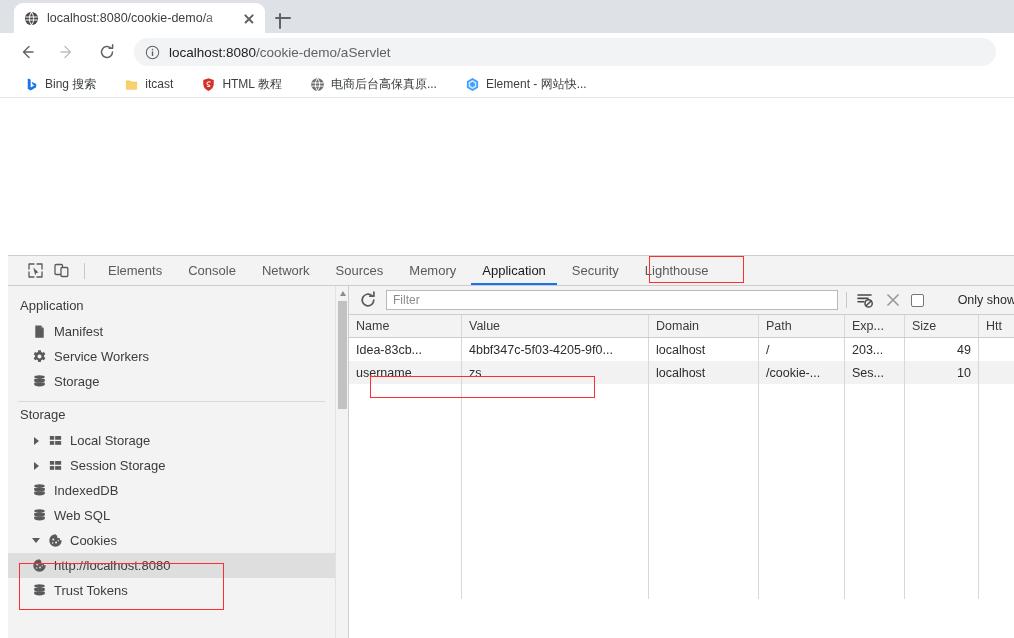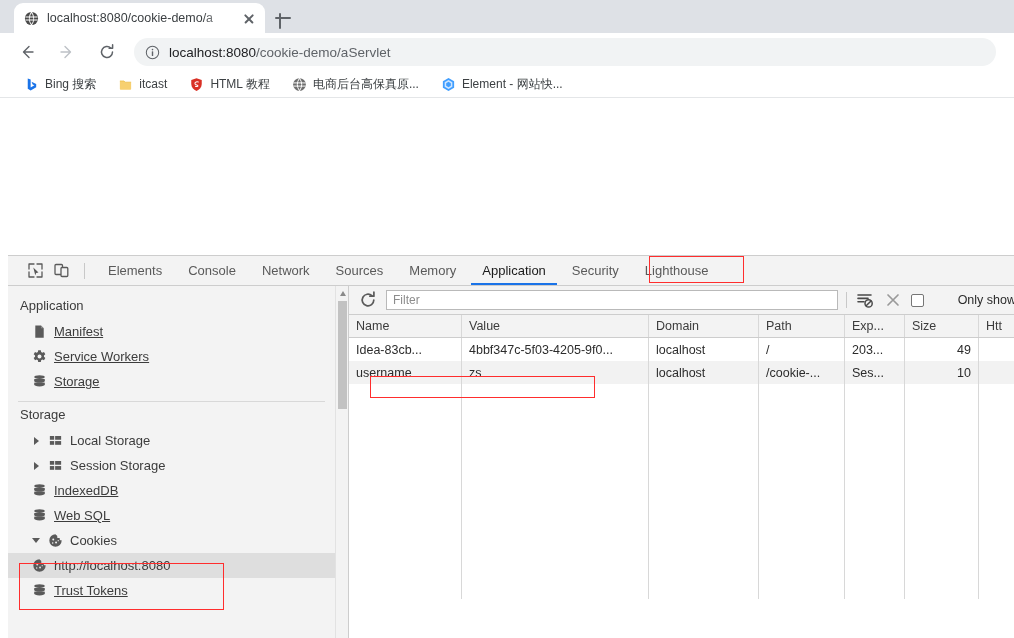--- a/index.html
+++ b/index.html
@@ -61,21 +61,21 @@
     flex:1; height:28px; background:#f1f3f4; border-radius:14px;
     display:flex; align-items:center; padding:0 14px 0 11px; gap:9px;
     margin-right:18px; cursor:text;
   }
   .omni-info { width:15px; height:15px; flex:none; color:#5f6368; }
   .omni-url { font-size:13.5px; color:#5f6368; white-space:nowrap; }
   .omni-url b { color:#202124; font-weight:400; }
 
   .bookmarks {
     position:absolute; left:0; top:71px; width:1014px; height:27px;
-    background:#fff; display:flex; align-items:center; padding-left:16px; gap:6px;
+    background:#fff; display:flex; align-items:center; padding-left:16px; gap:12px;
     border-bottom:1px solid #e4e6e8;
   }
   .bm {
     display:flex; align-items:center; gap:6px; padding:2px 8px; height:21px;
     cursor:pointer; border-radius:4px;
   }
   .bm-ico { width:15px; height:15px; flex:none; display:block; }
   .bm-label { font-size:12px; color:#3c4043; white-space:nowrap; }
 
   
@@ -118,21 +118,21 @@
   }
   .side-scroll { position:absolute; left:0; top:0; right:13px; bottom:0; padding-top:7px; }
   .side-head {
     font-size:13px; color:#3c3c3c; padding:5px 0 6px 12px;
   }
   .side-rule { height:1px; background:#d8d8d8; margin:7px 10px 0 10px; }
   .side-item {
     display:flex; align-items:center; height:25px; padding-left:24px; gap:7px;
     font-size:13px; color:#3c3c3c; cursor:pointer; white-space:nowrap;
   }
-  .side-item.indent1 { padding-left:24px;text-decoration:underline; }
+  .side-item.indent1 { padding-left:24px; }
   .side-item.indent2 { }
   .side-item.selected { background:#dedede; }
   .side-arrow { width:9px; height:9px; flex:none; position:relative; }
   .side-arrow.collapsed::before {
     content:""; position:absolute; left:2px; top:0.5px;
     border-left:5px solid #5a5a5a; border-top:4px solid transparent; border-bottom:4px solid transparent;
   }
   .side-arrow.expanded::before {
     content:""; position:absolute; left:0px; top:2px;
     border-top:5px solid #5a5a5a; border-left:4px solid transparent; border-right:4px solid transparent;

